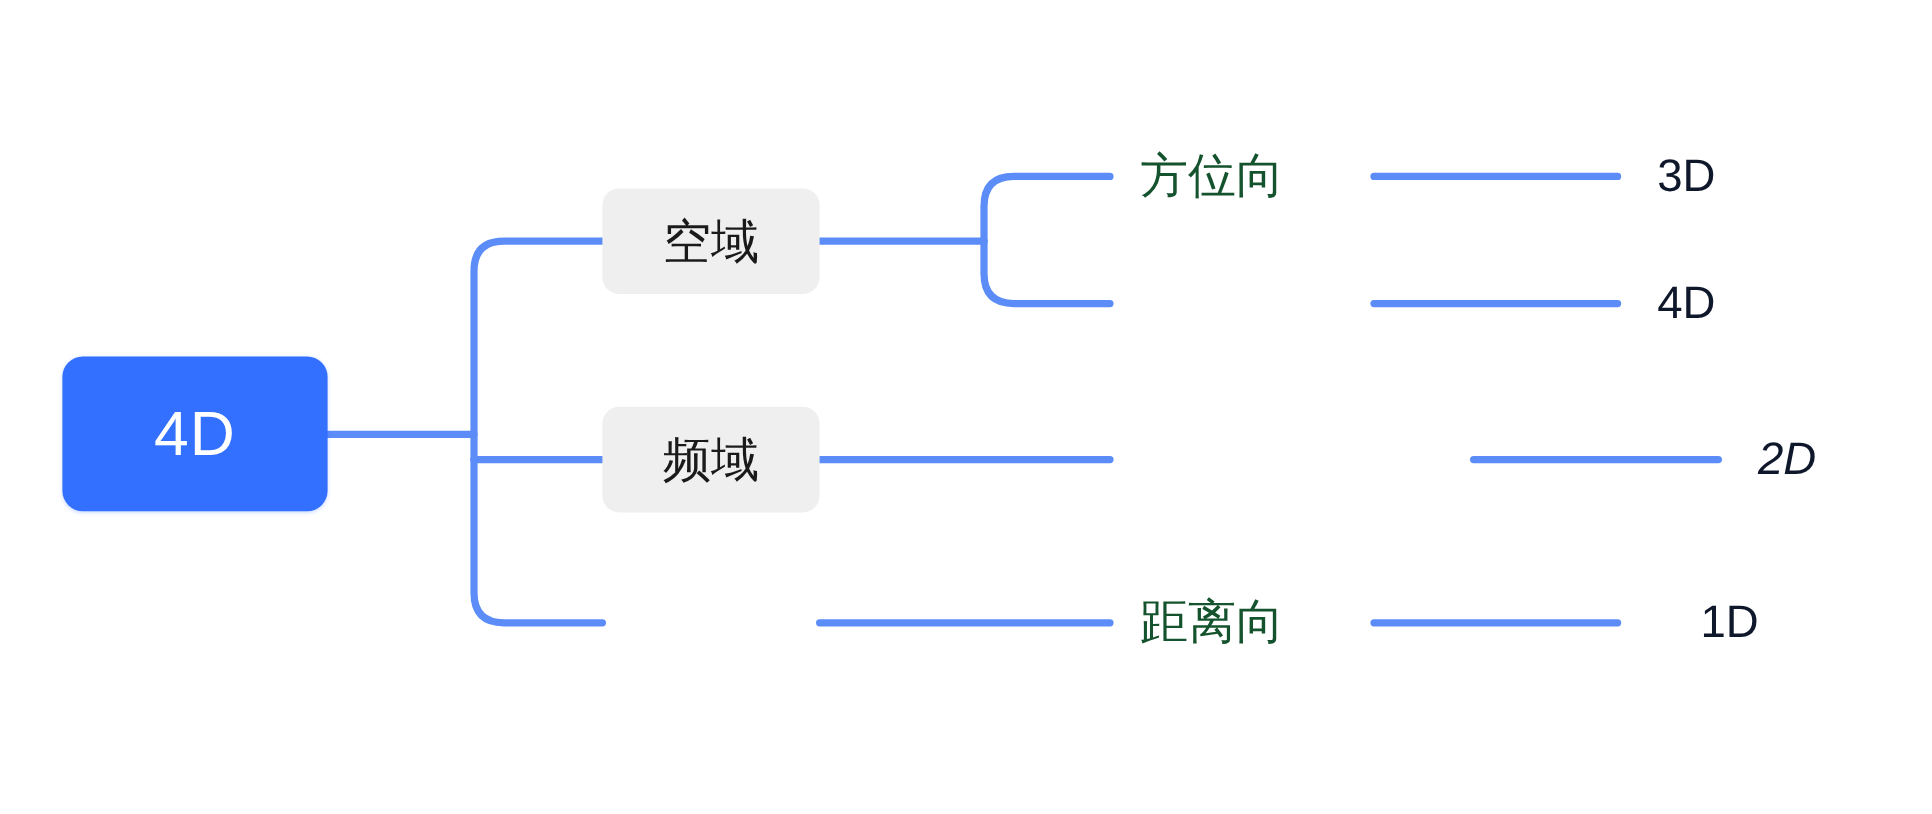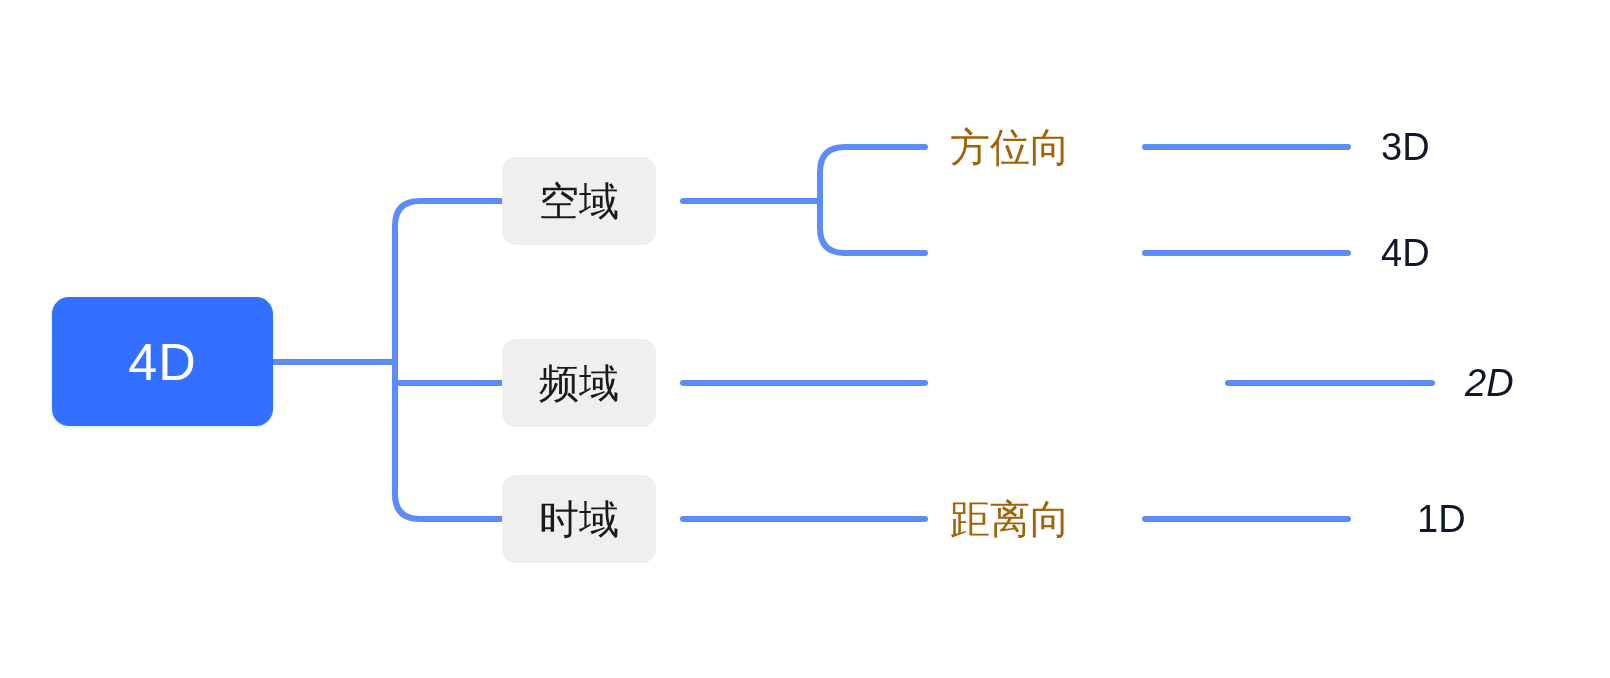--- a/index.html
+++ b/index.html
@@ -42,36 +42,36 @@
     height: 129px;
     background: #3370FF;
     border-radius: 17px;
     color: #ffffff;
     font-size: 52px;
     letter-spacing: 1px;
     box-shadow: 0 1px 3px rgba(51,112,255,0.22);
   }
   .node-branch {
     left: 502px;
-    width: 154px;
+    width: 181px;
     height: 88px;
     background: #EFEFEF;
     border-radius: 14px;
     color: #1a1a1a;
     font-size: 40px;
   }
   .branch-1 { top: 157px; }
   .branch-2 { top: 339px; }
   .branch-3 { top: 475px; }
 
   
   .leaf-label {
     position: absolute;
     left: 950px;
-    color: #a16207;
+    color: #14532d;
     font-size: 40px;
     line-height: 1;
     white-space: nowrap;
     transform: translateY(-50%);
   }
 
   
   .dim-label {
     position: absolute;
     color: #0f172a;
@@ -118,21 +118,20 @@
       <path d="M 1145 253 L 1348 253"></path>
       <path d="M 1228 383 L 1432 383"></path>
       <path d="M 1145 519 L 1348 519"></path>
     </g>
   </svg>
 
   <div class="node node-root">4D</div>
 
   <div class="node node-branch branch-1">空域</div>
   <div class="node node-branch branch-2">频域</div>
-  <div class="node node-branch branch-3">时域</div>
 
   <div class="leaf-label" style="top:147px;">方位向</div>
   <div class="leaf-label" style="top:519px;">距离向</div>
 
   <div class="dim-label" style="left:1381px; top:147px;">3D</div>
   <div class="dim-label" style="left:1381px; top:253px;">4D</div>
   <div class="dim-label" style="left:1465px; top:383px;font-style:italic;">2D</div>
   <div class="dim-label" style="left:1381px; top:519px;margin-left:36px;">1D</div>
 
 

